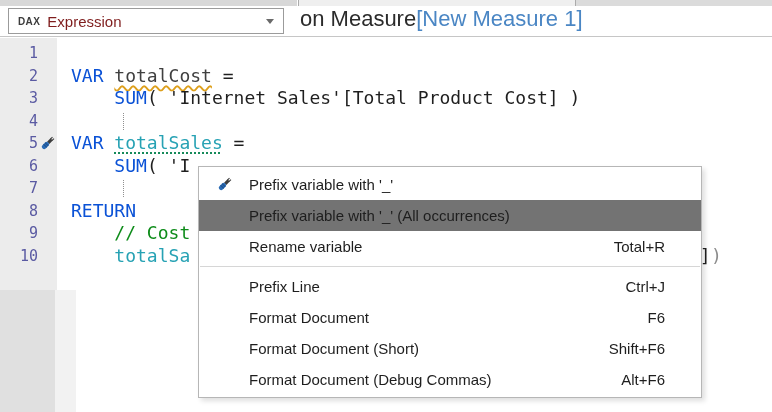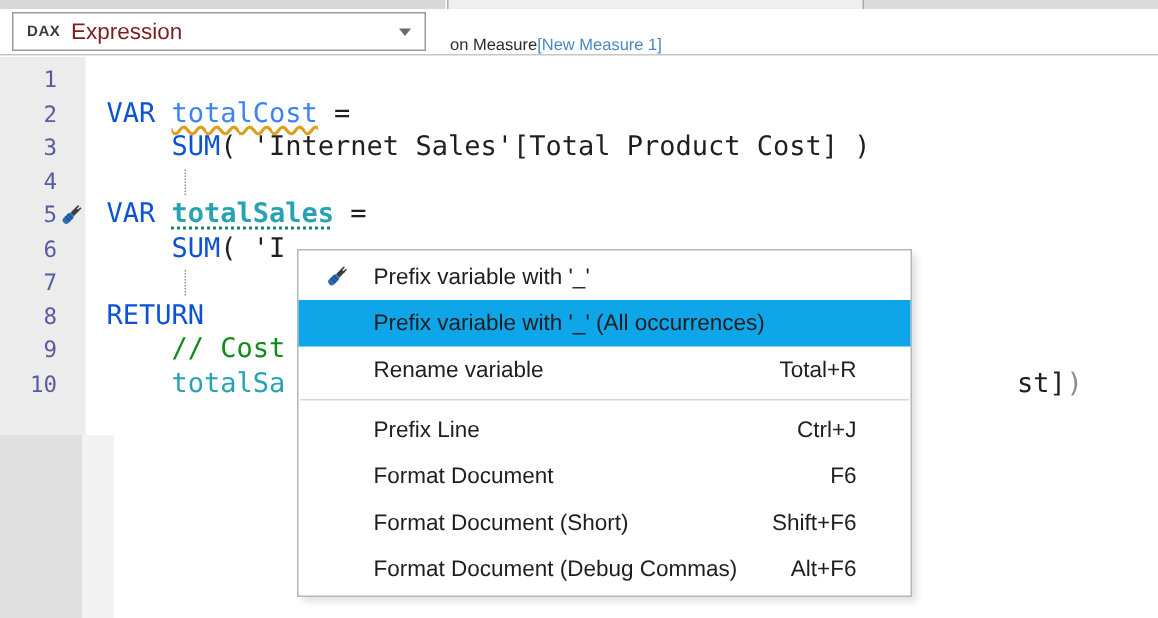--- a/index.html
+++ b/index.html
@@ -13,50 +13,50 @@
   .seg-mid{left:298px;width:276px;background:#efefef;border-left:1px solid #ababab;border-right:1px solid #ababab;}
   .seg-right{left:576px;width:196px;background:#dbdbdb;}
 
   
   .topbar{position:absolute;left:0;top:6px;width:772px;height:31px;background:#fff;border-bottom:1px solid #c6c6c6;box-sizing:border-box;}
   .combo{position:absolute;left:8px;top:2px;width:276px;height:26px;border:1px solid #9b9b9b;background:#fff;
          display:flex;align-items:center;padding:0 9px;box-sizing:border-box;cursor:default;}
   .dax-badge{font-size:10px;font-weight:bold;color:#3c3c3c;letter-spacing:.4px;margin-right:7px;}
   .combo-val{font-size:15px;color:#7f1d1d;flex:1;}
   .caret{width:0;height:0;border-left:4px solid transparent;border-right:4px solid transparent;border-top:5px solid #6a6a6a;}
-  .measure{position:absolute;left:300px;top:0;height:30px;display:flex;align-items:flex-end;font-size:11px;color:#2b2b2b;}
+  .measure{position:absolute;left:300px;top:0;height:30px;display:flex;align-items:flex-start;font-size:22px;color:#2b2b2b;}
   .measure .br{color:#4a86c4;}
   .measure a{color:#4a86c4;cursor:pointer;}
 
   
   .editor{position:absolute;left:0;top:38px;width:772px;height:374px;background:#fff;}
   .gutter{position:absolute;left:0;top:0;width:57px;height:252px;background:#ececec;padding-top:4px;box-sizing:border-box;}
   .gutter-row{height:22.5px;display:flex;align-items:center;}
   .gnum{font-family:"DejaVu Sans Mono",monospace;font-size:15px;color:#5a5aa2;width:38px;text-align:right;}
   .gicon{width:19px;height:18px;display:flex;align-items:center;justify-content:center;}
   .code{position:absolute;left:57px;top:0;width:715px;height:252px;padding-top:4px;box-sizing:border-box;}
   .row{height:22.5px;line-height:22.5px;white-space:pre;position:relative;padding-left:14px;
        font-family:"DejaVu Sans Mono",monospace;font-size:18px;color:#1f1f1f;}
   .pl{color:#1f1f1f;}
   .kw{color:#0b52d6;}
   .var{color:#27a2b4;}
-  .varw{color:#3b82f6;text-decoration-line:underline;text-decoration-style:wavy;text-decoration-color:#dd9f1b;text-decoration-thickness:1.5px;text-underline-offset:3px;}
-  .varg{color:#27a2b4;text-decoration-line:underline;text-decoration-style:dotted;text-decoration-color:#168a5a;text-decoration-thickness:2px;text-underline-offset:3px;font-weight:bold;}
+  .varw{color:#404040;text-decoration-line:underline;text-decoration-style:wavy;text-decoration-color:#dd9f1b;text-decoration-thickness:1.5px;text-underline-offset:3px;}
+  .varg{color:#27a2b4;text-decoration-line:underline;text-decoration-style:dotted;text-decoration-color:#168a5a;text-decoration-thickness:2px;text-underline-offset:3px;}
   .cm{color:#0e8c1a;}
   .dim{color:#8c8c8c;}
   .abs{position:absolute;top:0;}
   .guide{position:absolute;left:66px;top:3px;height:17px;border-left:1px dotted #8f8f8f;}
   .below-gutter{position:absolute;left:0;top:252px;width:55px;height:122px;background:#e0e0e0;}
   .below-strip{position:absolute;left:55px;top:252px;width:21px;height:122px;background:#f2f2f2;}
 
   
-  .menu{position:absolute;left:198px;top:166px;width:410px;background:#fff;border:1px solid #b6b6b6;
+  .menu{position:absolute;left:198px;top:166px;width:504px;background:#fff;border:1px solid #b6b6b6;
         box-shadow:3px 3px 5px rgba(0,0,0,.13);padding:2px 0;box-sizing:border-box;z-index:5;}
   .mi{height:31px;display:flex;align-items:center;padding-right:36px;cursor:default;}
-  .mi.hl{background:#0ea5e9;}
+  .mi.hl{background:#737373;}
   .mic{width:50px;display:flex;align-items:center;justify-content:center;flex:none;}
   .mlabel{flex:1;font-size:15px;color:#1e1e1e;}
   .mshort{font-size:15px;color:#1e1e1e;}
   .msep{height:1px;background:#d6d6d6;margin:4px 1px;}
 </style>
 </head>
 <body>
 
 <div class="screen">
 

